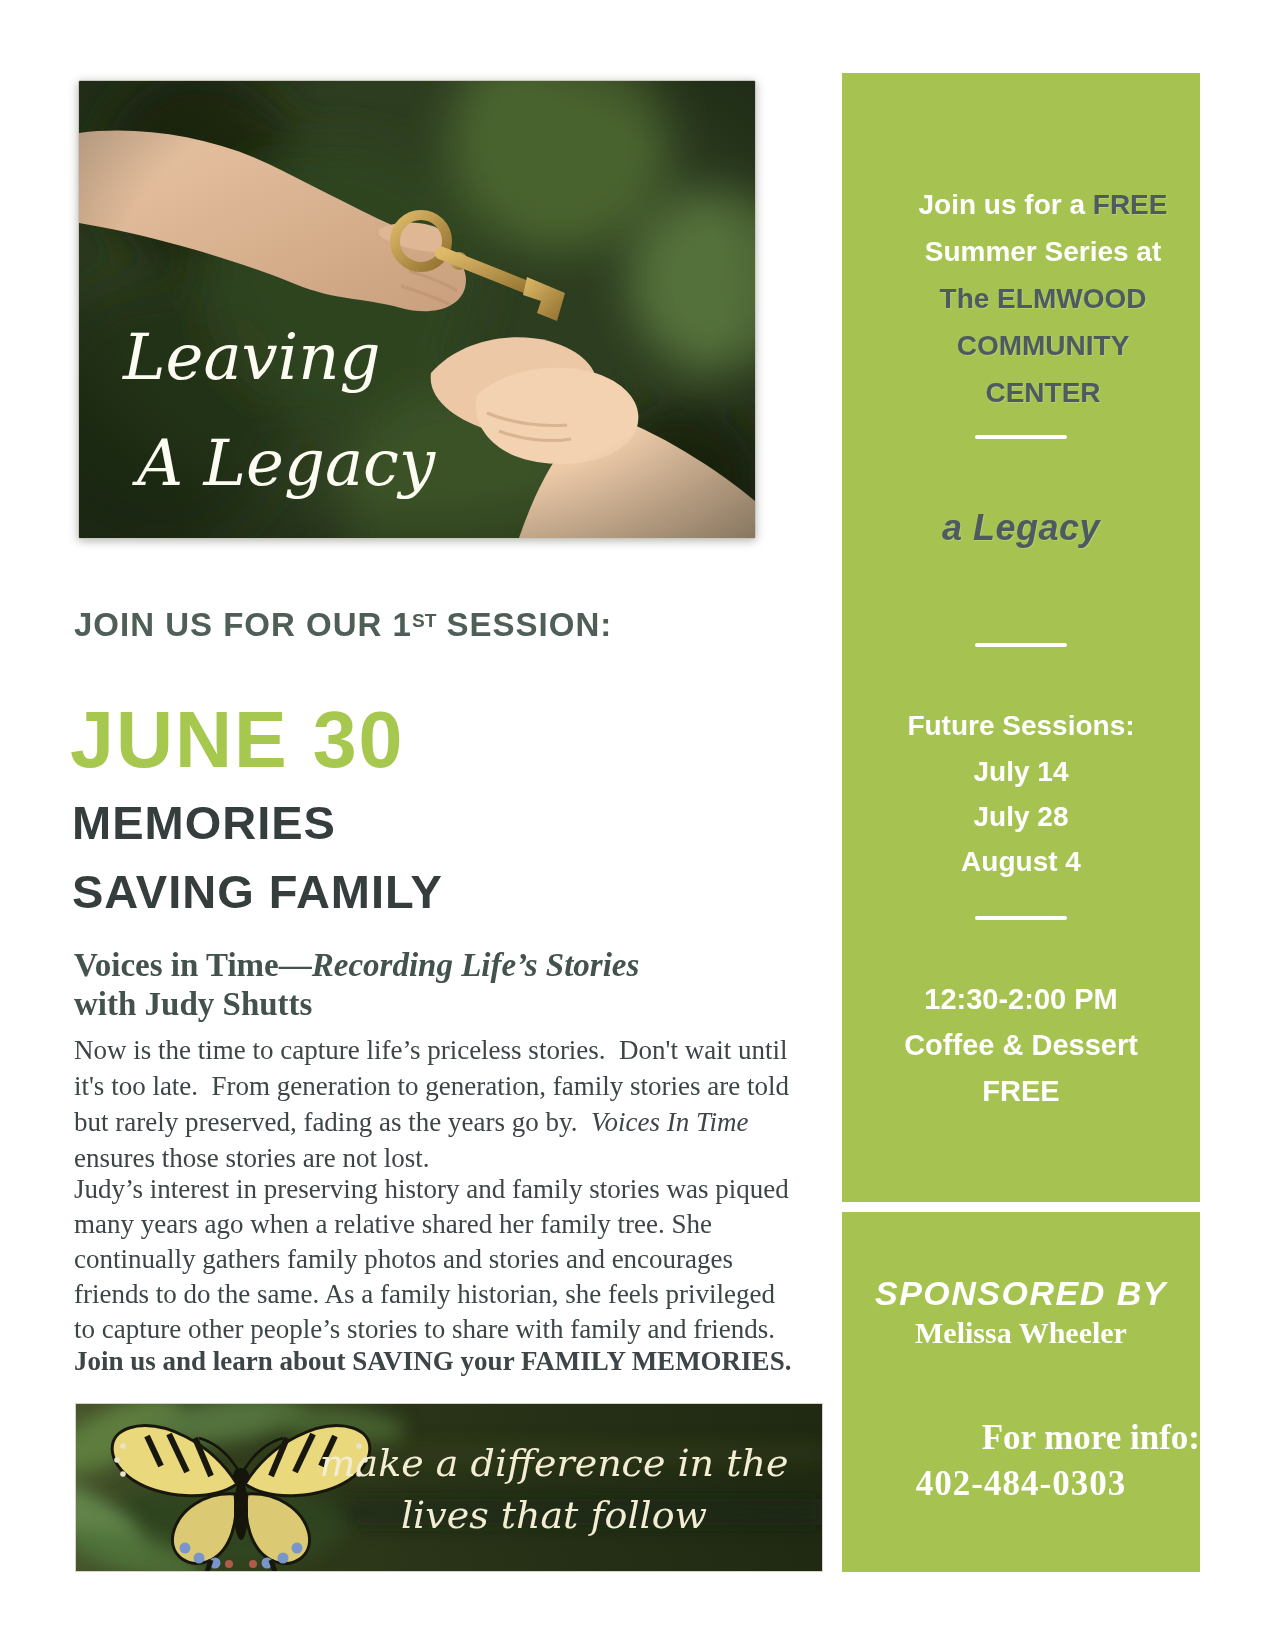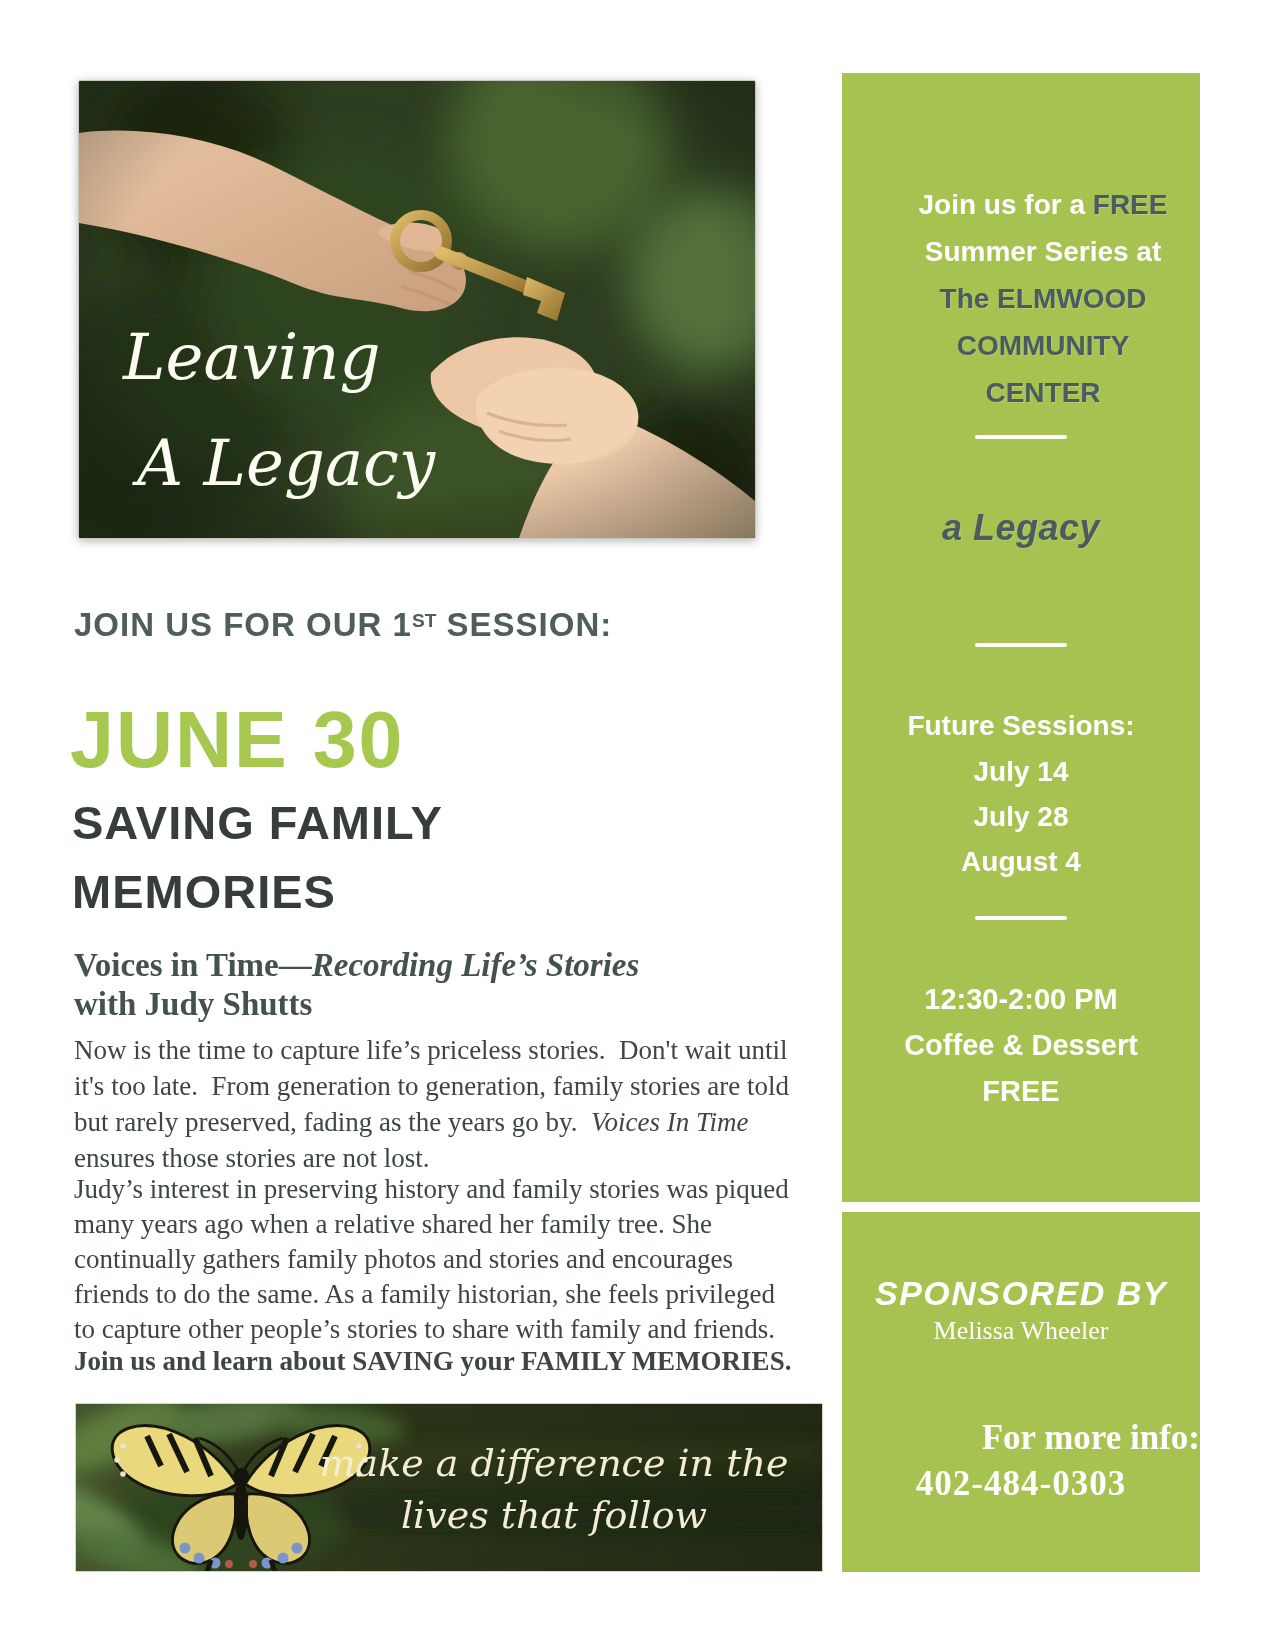--- a/index.html
+++ b/index.html
@@ -84,21 +84,21 @@
   .future-heading{font-weight:bold;font-size:28px;line-height:46px;}
   .future-date{font-weight:bold;font-size:28px;line-height:45px;}
   .timeblock{position:absolute;left:0;right:0;top:903px;}
   .timeblock div{font-weight:bold;font-size:29px;line-height:46px;}
   .sponsor-heading{
     position:absolute;left:0;right:0;top:62px;
     font-style:italic;font-weight:bold;font-size:34px;letter-spacing:1.5px;
   }
   .sponsor-name{
     position:absolute;left:0;right:0;top:104px;
-    font-family:"Liberation Serif",serif;font-weight:normal;font-size:26px;
+    font-family:"Liberation Serif",serif;font-weight:bold;font-size:30px;
   }
   .info-label{
     position:absolute;left:0;right:0;top:206px;
     font-family:"Liberation Serif",serif;font-weight:bold;font-size:35px;text-align:right;
   }
   .phone{
     position:absolute;left:0;right:0;top:252px;
     font-family:"Liberation Serif",serif;font-weight:bold;font-size:35px;letter-spacing:1px;
   }
   
@@ -164,22 +164,22 @@
       <text class="script-text" x="44" y="298" font-size="64" fill="#fcfcf2">Leaving</text>
       <text class="script-text" x="58" y="404" font-size="64" fill="#fcfcf2">A Legacy</text>
     </svg>
   </div>
 
   <div class="session-heading"><span>JOIN US FOR OUR 1</span><sup>ST</sup><span> SESSION:</span></div>
 
   <div class="date-heading">JUNE 30</div>
 
   <div class="event-title">
+    <div>MEMORIES</div>
     <div>SAVING FAMILY</div>
-    <div>MEMORIES</div>
   </div>
 
   <div class="subtitle">
     <div><span>Voices in Time—</span><span class="ital">Recording Life’s Stories</span></div>
     <div>with Judy Shutts</div>
   </div>
 
   <div class="bodytext p1"><span>Now is the time to capture life’s priceless stories.  Don't wait until it's too late.  From generation to generation, family stories are told but rarely preserved, fading as the years go by.  </span><span class="ital" style="font-style:italic">Voices In Time</span><span> ensures those stories are not lost.</span></div>
 
   <div class="bodytext p2">Judy’s interest in preserving history and family stories was piqued many years ago when a relative shared her family tree. She continually gathers family photos and stories and encourages friends to do the same. As a family historian, she feels privileged to capture other people’s stories to share with family and friends.</div>

